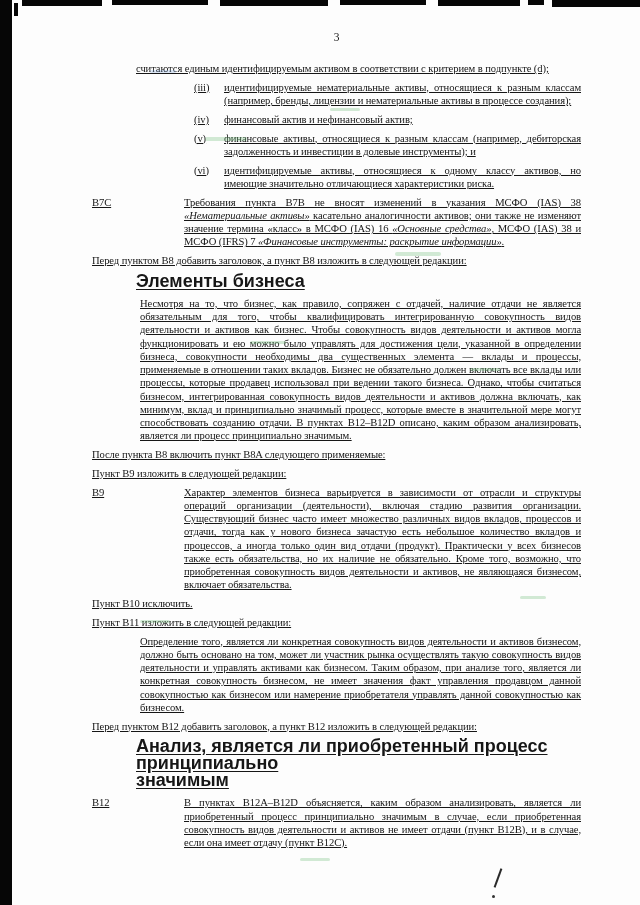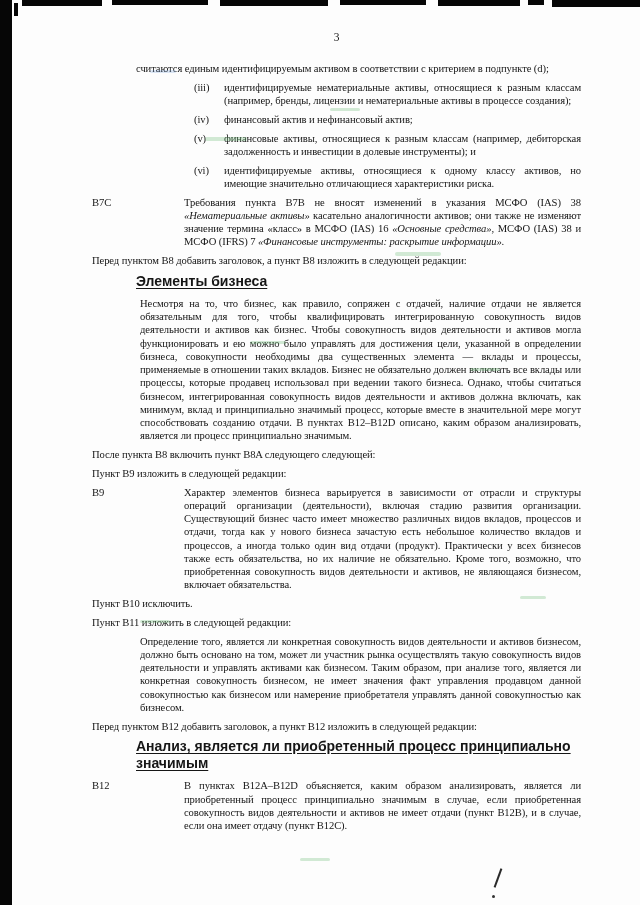--- a/index.html
+++ b/index.html
@@ -16,32 +16,32 @@
   .dash { position: absolute; background: #060606; }
   .page-number {
     position: absolute; left: 92px; top: 31px; width: 489px;
     text-align: center; font-size: 11.5px;
   }
   .content {
     position: absolute; left: 92px; top: 62px; width: 489px;
     font-size: 10.6px; line-height: 13.25px;
     text-align: justify; letter-spacing: -0.1px;
   }
-  .block { margin: 0 0 5.5px 0; }
+  .block { margin: 0 0 5.5px 0; text-decoration: underline; }
   .cont { margin-left: 44px; }
   .list-item { display: flex; margin-left: 102px; }
   .list-item .marker { width: 30px; flex-shrink: 0; }
   .list-item .litext { flex: 1; }
   .para { display: flex; }
   .para .plabel { width: 44px; flex-shrink: 0; }
   .para .ptext { flex: 1; margin-left: 48px; }
   .italic { font-style: italic; }
   .doc-heading {
     font-family: "Liberation Sans", sans-serif;
-    font-size: 14px; line-height: 17px; font-weight: 700;
+    font-size: 18px; line-height: 17px; font-weight: 700;
     text-decoration: underline; text-underline-offset: 2px;
     margin: 4px 0 7px 44px; text-align: left; letter-spacing: 0;
     white-space: pre-line;
   }
   .slash-mark {
     position: absolute; left: 497px; top: 868px; width: 2px; height: 20px;
     background: #2a2a2a; transform: rotate(20deg);
   }
   .dot-mark {
     position: absolute; left: 492px; top: 895px; width: 3px; height: 3px;
@@ -100,21 +100,21 @@
     </div>
 
     <p class="block instruction">Перед пунктом B8 добавить заголовок, а пункт B8 изложить в следующей редакции:</p>
 
     <h2 class="doc-heading">Элементы бизнеса</h2>
 
     <div class="block para">
       <span class="ptext">Несмотря на то, что бизнес, как правило, сопряжен с отдачей, наличие отдачи не является обязательным для того, чтобы квалифицировать интегрированную совокупность видов деятельности и активов как бизнес. Чтобы совокупность видов деятельности и активов могла функционировать и ею можно было управлять для достижения цели, указанной в определении бизнеса, совокупности необходимы два существенных элемента — вклады и процессы, применяемые в отношении таких вкладов. Бизнес не обязательно должен включать все вклады или процессы, которые продавец использовал при ведении такого бизнеса. Однако, чтобы считаться бизнесом, интегрированная совокупность видов деятельности и активов должна включать, как минимум, вклад и принципиально значимый процесс, которые вместе в значительной мере могут способствовать созданию отдачи. В пунктах B12–B12D описано, каким образом анализировать, является ли процесс принципиально значимым.</span>
     </div>
 
-    <p class="block instruction">После пункта B8 включить пункт B8A следующего следующей:</p>
+    <p class="block instruction">После пункта B8 включить пункт B8A следующего применяемые:</p>
 
 
     <p class="block instruction">Пункт B9 изложить в следующей редакции:</p>
 
     <div class="block para">
       <span class="plabel">B9</span>
       <span class="ptext">Характер элементов бизнеса варьируется в зависимости от отрасли и структуры операций организации (деятельности), включая стадию развития организации. Существующий бизнес часто имеет множество различных видов вкладов, процессов и отдачи, тогда как у нового бизнеса зачастую есть небольшое количество вкладов и процессов, а иногда только один вид отдачи (продукт). Практически у всех бизнесов также есть обязательства, но их наличие не обязательно. Кроме того, возможно, что приобретенная совокупность видов деятельности и активов, не являющаяся бизнесом, включает обязательства.</span>
     </div>
 
     <p class="block instruction">Пункт B10 исключить.</p>

